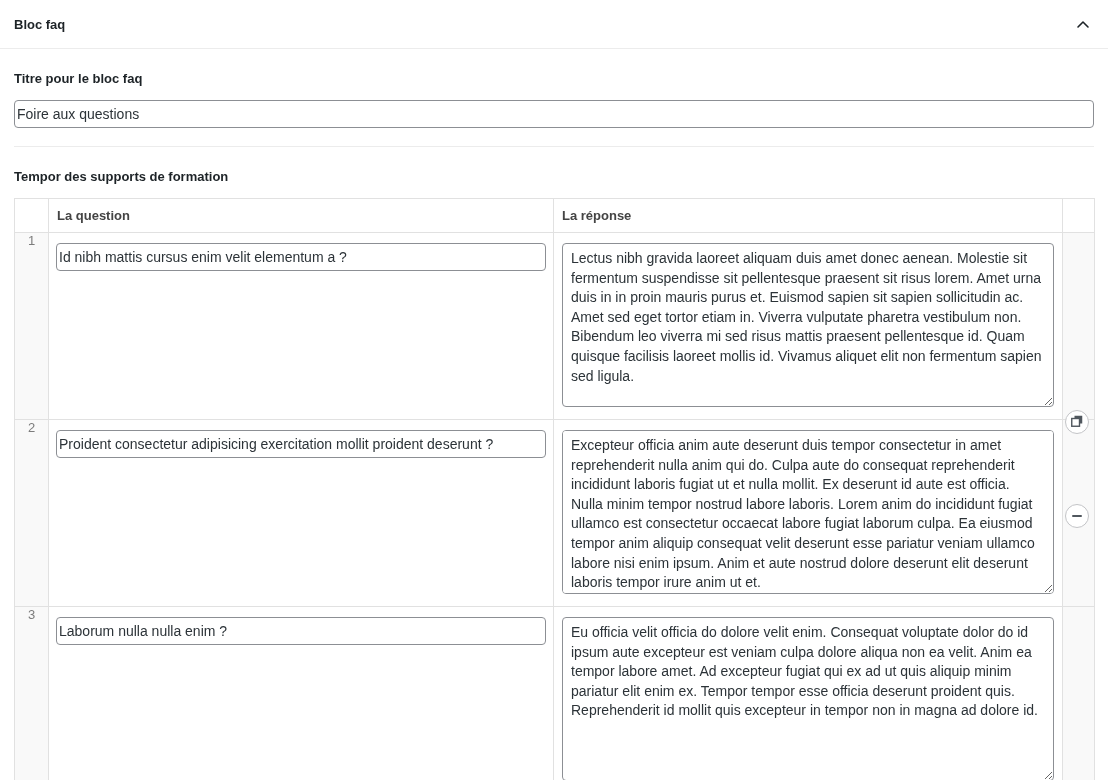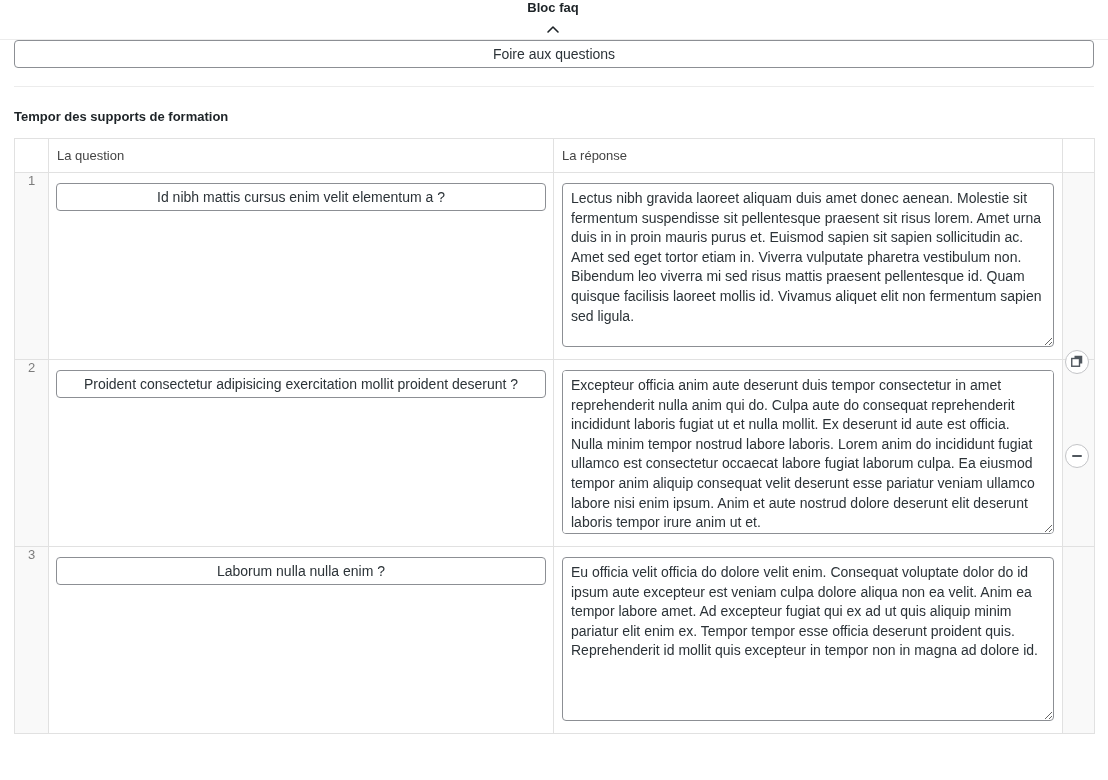--- a/index.html
+++ b/index.html
@@ -4,64 +4,62 @@
 <style>
   * { box-sizing: border-box; margin: 0; padding: 0; }
   html, body {
     width: 1108px; height: 780px; overflow: hidden;
     background: #fff;
     font-family: "Liberation Sans", sans-serif;
     color: #1d2327;
   }
   
   .panel-header {
-    height: 40px;
+    height: 49px;
     display: flex; align-items: center; justify-content: space-between;
     padding: 0 16px 0 14px;
     border-bottom: 1px solid #ececec;
-    flex-direction: column;
   }
   .panel-title { font-size: 13px; font-weight: bold; }
   .collapse-btn {
     background: none; border: none; cursor: pointer;
     display: flex; align-items: center; padding: 2px;
   }
   
   .section { padding: 0 14px; }
   .field-label {
     display: block;
     font-size: 13px; font-weight: bold;
     margin-top: 22px; margin-bottom: 14px;
   }
   .text-input {
     width: 100%; height: 28px;
     border: 1px solid #8c8f94; border-radius: 4px;
     padding: 0 2px;
     font-family: "Liberation Sans", sans-serif;
     font-size: 14px; color: #2c3338;
     background: #fff;
-    text-align: center;
   }
   .divider { border-bottom: 1px solid #ececec; margin-top: 18px; }
   
   .repeater-wrap { position: relative; margin: 0 14px; }
   table.repeater {
     width: 1080px;
     border-collapse: collapse;
     table-layout: fixed;
     background: #fff;
   }
   table.repeater th, table.repeater td {
     border: 1px solid #e1e1e1;
     font-size: 13px;
     vertical-align: top;
   }
   table.repeater th {
     height: 34px;
-    font-weight: normal; color: #444;
+    font-weight: bold; color: #444;
     text-align: left; padding: 0 8px;
     vertical-align: middle;
     background: #fff;
   }
   col.c-order  { width: 34px; }
   col.c-q      { width: 505px; }
   col.c-a      { width: 509px; }
   col.c-action { width: 32px; }
   td.order-cell {
     background: #f9f9f9;
@@ -111,20 +109,21 @@
   <button class="collapse-btn">
     <span>
       <svg width="14" height="9" viewBox="0 0 14 9">
         <polyline points="2,7 7,2 12,7" fill="none" stroke="#1d2327" stroke-width="1.6" stroke-linecap="round" stroke-linejoin="round"></polyline>
       </svg>
     </span>
   </button>
 </div>
 
 <div class="section">
+  <label class="field-label">Titre pour le bloc faq</label>
   <input class="text-input" type="text" value="Foire aux questions" style="">
   <div class="divider"></div>
 </div>
 
 <div class="section">
   <label class="field-label">Tempor des supports de formation</label>
 </div>
 
 <div class="repeater-wrap">
   <table class="repeater">

